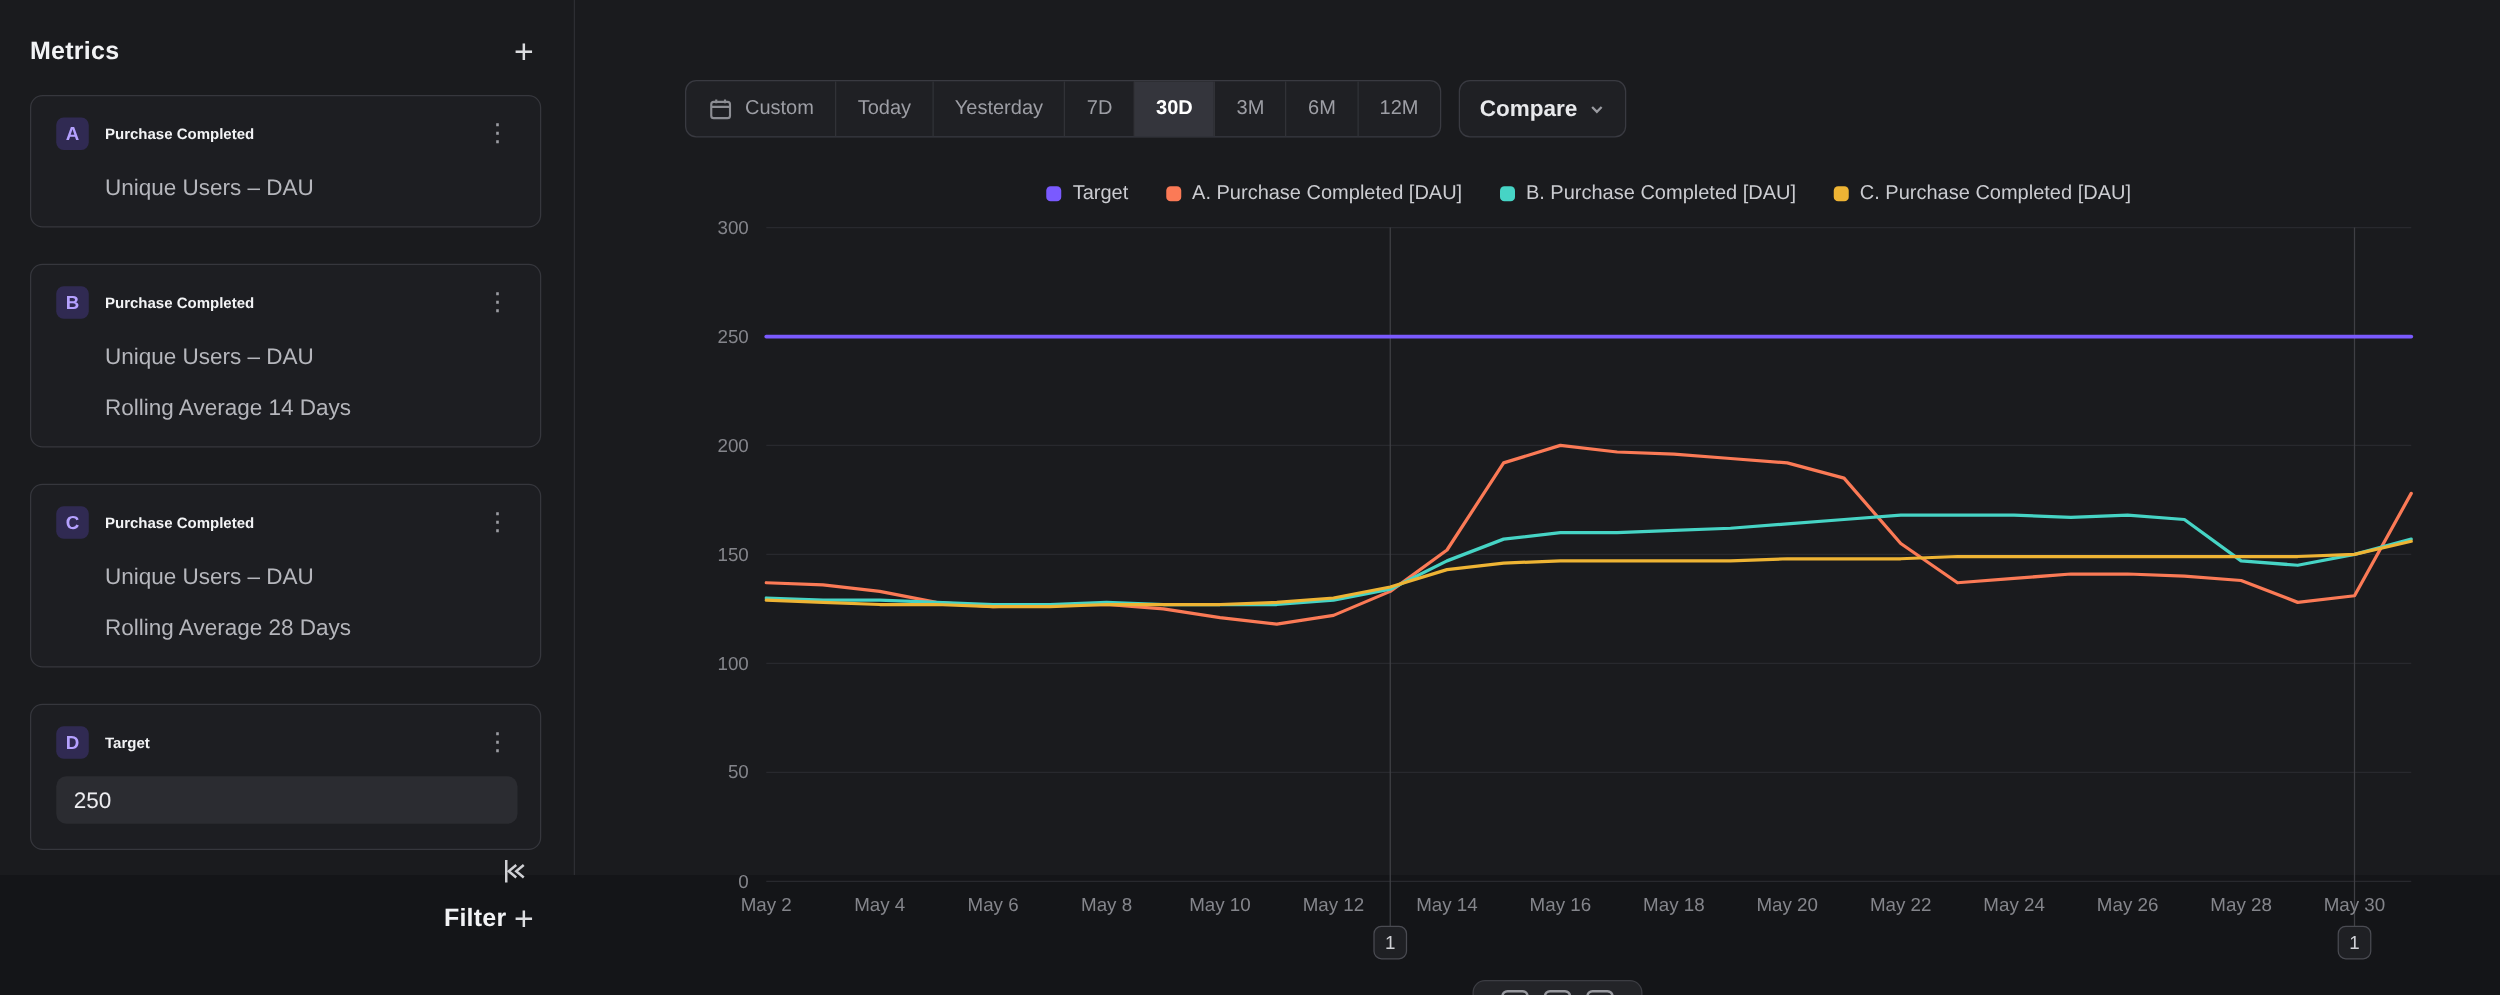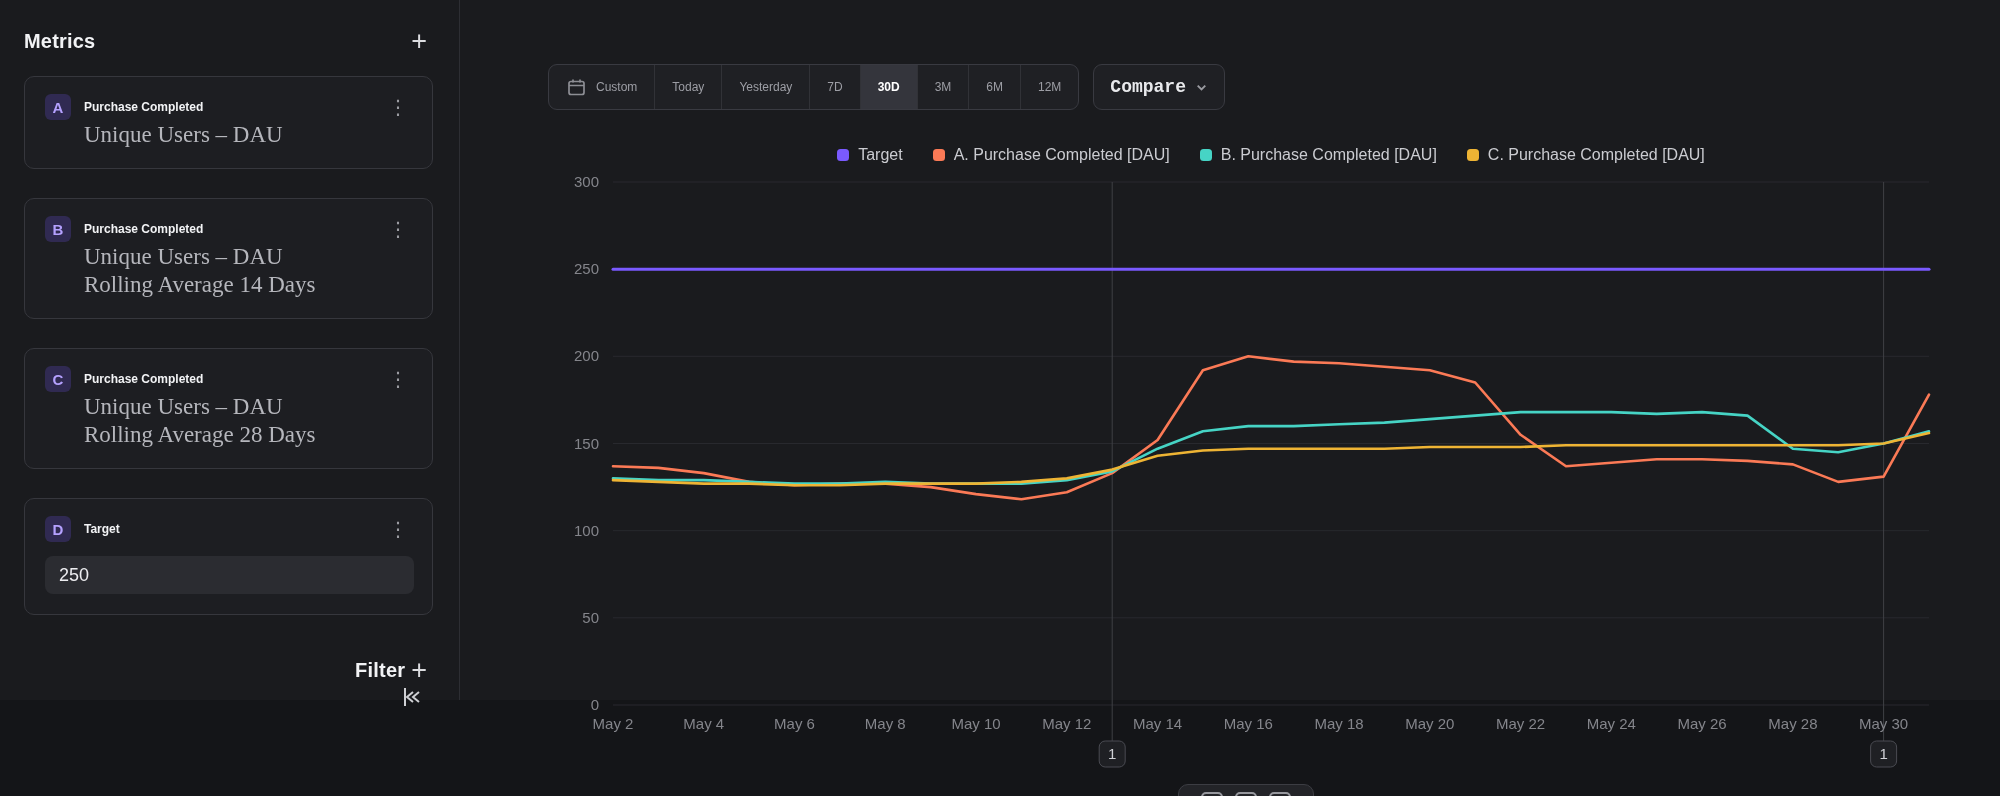--- a/index.html
+++ b/index.html
@@ -11,34 +11,34 @@
   aside { width:460px; flex-shrink:0; position:relative; border-right:1px solid #2d2e33; padding:0 26px 0 24px; background:#1a1b1e; }
   .sb-header { margin-top:28px; display:flex; align-items:center; justify-content:space-between; }
   .sb-header h2, .sb-filter h2 { font-size:20px; font-weight:700; color:#f2f3f5; letter-spacing:.2px; }
   .plus { background:none; border:none; color:#dcdde0; font-size:27px; font-weight:400; line-height:1; cursor:pointer; padding:0 6px; font-family:inherit; }
   .cards { margin-top:21px; display:flex; flex-direction:column; gap:29px; }
   .card { border:1px solid #36373d; background:#1d1e22; border-radius:10px; padding:17px 18px 20px 20px; }
   .card-head { display:flex; align-items:center; gap:13px; }
   .badge { width:26px; height:26px; border-radius:6px; background:rgba(120,86,255,0.22); color:#b5a1ff; font-size:15px; font-weight:700; display:inline-flex; align-items:center; justify-content:center; flex-shrink:0; }
   .card-title { font-size:12px; font-weight:600; color:#f2f3f5; }
   .dots { margin-left:auto; background:none; border:none; color:#9b9ca2; font-size:20px; line-height:1; cursor:pointer; padding:2px 6px; font-family:inherit; }
-  .card-row { margin-top:2px; padding-left:39px; font-size:23px; color:#b5b6bc;font-family:Liberation Serif, serif; }
+  .card-row { margin-top:20px; padding-left:39px; font-size:18px; color:#b5b6bc; }
   .card-row:first-of-type { margin-top:14px; }
   .target-input { display:block; margin-top:14px; width:100%; height:38px; background:#2b2c31; border:none; border-radius:8px; color:#ededf0; font-size:18px; padding:0 14px; font-family:inherit; outline:none; }
   .sb-filter { margin-top:42px; display:flex; align-items:center; justify-content:flex-end; }
   .collapse { position:absolute; right:34px; bottom:-13px; background:none; border:none; color:#cfd0d4; cursor:pointer; }
 
   
   main { position:relative; flex:1; }
   .toolbar { position:absolute; top:64px; left:88px; right:56px; display:flex; align-items:center; }
   .seg-group { display:flex; align-items:stretch; height:46px; border:1px solid #393a41; border-radius:9px; background:#1f2024; overflow:hidden; }
-  .seg { display:flex; align-items:center; gap:9px; padding:0 17px; font-size:12px; color:#9d9ea5; cursor:pointer; border-left:1px solid #313237; user-select:none; }
+  .seg { display:flex; align-items:center; gap:9px; padding:0 17px; font-size:16px; color:#9d9ea5; cursor:pointer; border-left:1px solid #313237; user-select:none; }
   .seg:first-child { border-left:none; }
   .seg.active { background:#34353c; color:#ffffff; font-weight:700; }
-  .btn { display:flex; align-items:center; gap:9px; height:46px; border:1px solid #393a41; border-radius:9px; background:#1f2024; padding:0 16px; font-size:18px; font-weight:600; color:#e8e9ec; cursor:pointer; font-family:Liberation Mono, monospace; }
+  .btn { display:flex; align-items:center; gap:9px; height:46px; border:1px solid #393a41; border-radius:9px; background:#1f2024; padding:0 16px; font-size:18px; font-weight:600; color:#e8e9ec; cursor:pointer; font-family:Liberation Sans, sans-serif; }
   .compare { margin-left:14px; }
   .right-controls { margin-left:auto; display:flex; gap:22px; }
   .chev { flex-shrink:0; }
 
   
   .legend { position:absolute; top:146px; left:153px; width:1316px; display:flex; justify-content:center; gap:30px; }
   .legend-item { display:flex; align-items:center; gap:9px; font-size:16px; color:#cbccd1; cursor:pointer; }
   .swatch { width:12px; height:12px; border-radius:3.5px; display:inline-block; }
   #chart-svg { position:absolute; top:175px; left:0; width:1540px; height:620px; }
   #chart-svg .grid { stroke:#28292e; stroke-width:1; }

